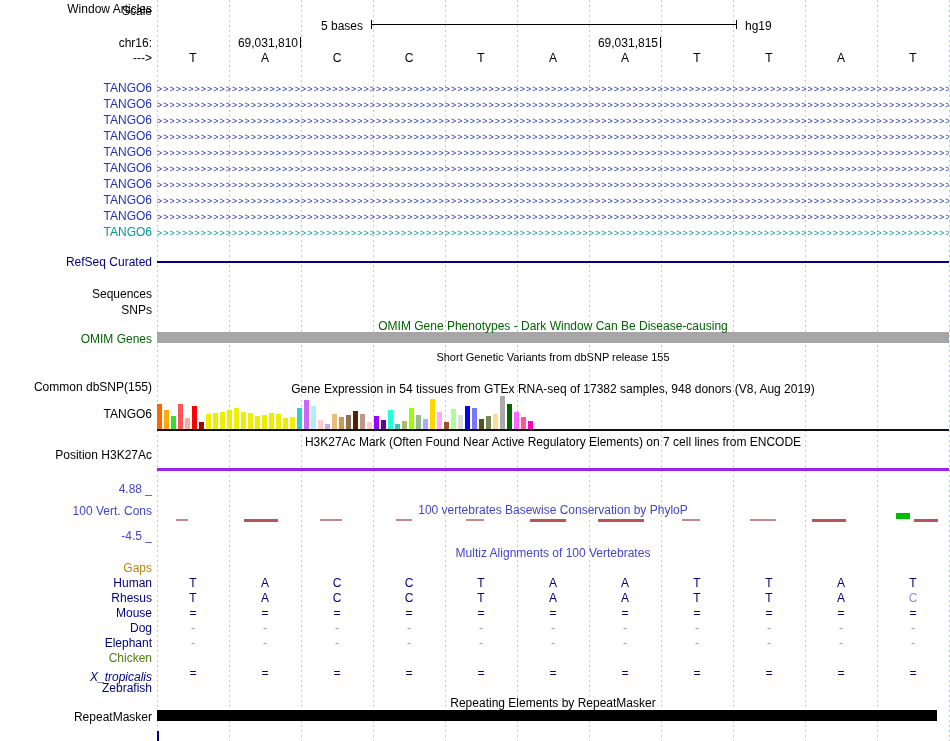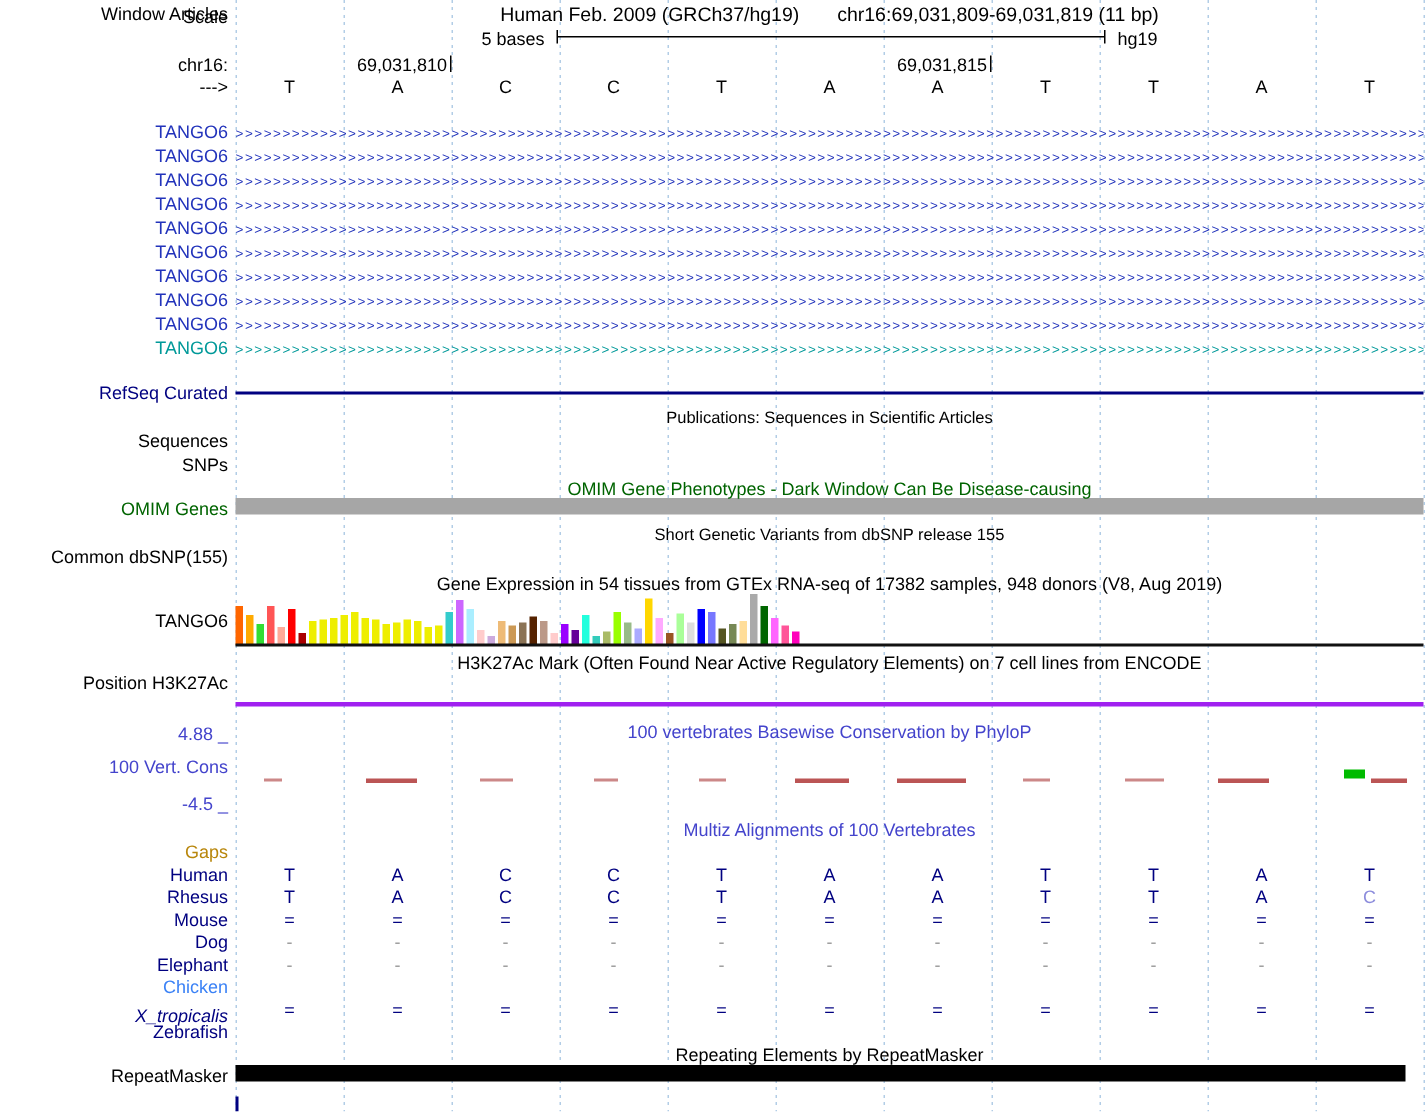--- a/index.html
+++ b/index.html
@@ -37,25 +37,20 @@
       <div class="guide" style="left: 517px;"></div>
       <div class="guide" style="left: 589px;"></div>
       <div class="guide" style="left: 661px;"></div>
       <div class="guide" style="left: 733px;"></div>
       <div class="guide" style="left: 805px;"></div>
       <div class="guide" style="left: 877px;"></div>
       <div class="guide" style="left: 949px;"></div>
     </div>
 
   <div class="lbl" style="top:2px">Window Articles</div>
-  <div class="ttl" style="top:2px;font-size:13px">
-    <span>Human Feb. 2009 (GRCh37/hg19)</span>
-    <span style="display:inline-block;width:18px"></span>
-    <span>chr16:69,031,809-69,031,819 (11 bp)</span>
-  </div>
 
   <div class="lbl" style="top:4px">Scale</div>
   <div style="position:absolute;left:157px;top:19px;width:206px;text-align:right;z-index:2">5 bases</div>
   <div style="position:absolute;left:371px;top:20px;width:366px;height:9px;border-left:1px solid #000;border-right:1px solid #000;background:linear-gradient(#000,#000) center/100% 1px no-repeat;z-index:2"></div>
   <div style="position:absolute;left:745px;top:19px;z-index:2">hg19</div>
 
   <div class="lbl" style="top:36px">chr16:</div>
   <div style="position:absolute;left:157px;top:36px;width:141px;text-align:right;z-index:2">69,031,810</div>
   <div style="position:absolute;left:300px;top:37px;width:1px;height:11px;background:#000;z-index:2"></div>
   <div style="position:absolute;left:517px;top:36px;width:141px;text-align:right;z-index:2">69,031,815</div>
@@ -95,30 +90,29 @@
       <div class="trk arrowline" style="top: 193px; color: rgb(34, 51, 187);">&gt;&gt;&gt;&gt;&gt;&gt;&gt;&gt;&gt;&gt;&gt;&gt;&gt;&gt;&gt;&gt;&gt;&gt;&gt;&gt;&gt;&gt;&gt;&gt;&gt;&gt;&gt;&gt;&gt;&gt;&gt;&gt;&gt;&gt;&gt;&gt;&gt;&gt;&gt;&gt;&gt;&gt;&gt;&gt;&gt;&gt;&gt;&gt;&gt;&gt;&gt;&gt;&gt;&gt;&gt;&gt;&gt;&gt;&gt;&gt;&gt;&gt;&gt;&gt;&gt;&gt;&gt;&gt;&gt;&gt;&gt;&gt;&gt;&gt;&gt;&gt;&gt;&gt;&gt;&gt;&gt;&gt;&gt;&gt;&gt;&gt;&gt;&gt;&gt;&gt;&gt;&gt;&gt;&gt;&gt;&gt;&gt;&gt;&gt;&gt;&gt;&gt;&gt;&gt;&gt;&gt;&gt;&gt;&gt;&gt;&gt;&gt;&gt;&gt;&gt;&gt;&gt;&gt;&gt;&gt;&gt;&gt;&gt;&gt;&gt;&gt;&gt;&gt;&gt;&gt;&gt;&gt;&gt;&gt;&gt;&gt;&gt;&gt;&gt;&gt;&gt;&gt;&gt;&gt;&gt;&gt;&gt;&gt;&gt;&gt;&gt;&gt;&gt;&gt;&gt;&gt;&gt;&gt;&gt;&gt;&gt;&gt;&gt;&gt;&gt;&gt;&gt;&gt;&gt;&gt;</div>
       <div class="lbl" style="top: 209px; color: rgb(34, 51, 187);">TANGO6</div>
       <div class="trk arrowline" style="top: 209px; color: rgb(34, 51, 187);">&gt;&gt;&gt;&gt;&gt;&gt;&gt;&gt;&gt;&gt;&gt;&gt;&gt;&gt;&gt;&gt;&gt;&gt;&gt;&gt;&gt;&gt;&gt;&gt;&gt;&gt;&gt;&gt;&gt;&gt;&gt;&gt;&gt;&gt;&gt;&gt;&gt;&gt;&gt;&gt;&gt;&gt;&gt;&gt;&gt;&gt;&gt;&gt;&gt;&gt;&gt;&gt;&gt;&gt;&gt;&gt;&gt;&gt;&gt;&gt;&gt;&gt;&gt;&gt;&gt;&gt;&gt;&gt;&gt;&gt;&gt;&gt;&gt;&gt;&gt;&gt;&gt;&gt;&gt;&gt;&gt;&gt;&gt;&gt;&gt;&gt;&gt;&gt;&gt;&gt;&gt;&gt;&gt;&gt;&gt;&gt;&gt;&gt;&gt;&gt;&gt;&gt;&gt;&gt;&gt;&gt;&gt;&gt;&gt;&gt;&gt;&gt;&gt;&gt;&gt;&gt;&gt;&gt;&gt;&gt;&gt;&gt;&gt;&gt;&gt;&gt;&gt;&gt;&gt;&gt;&gt;&gt;&gt;&gt;&gt;&gt;&gt;&gt;&gt;&gt;&gt;&gt;&gt;&gt;&gt;&gt;&gt;&gt;&gt;&gt;&gt;&gt;&gt;&gt;&gt;&gt;&gt;&gt;&gt;&gt;&gt;&gt;&gt;&gt;&gt;&gt;&gt;&gt;&gt;&gt;</div>
       <div class="lbl" style="top: 225px; color: rgb(0, 153, 153);">TANGO6</div>
       <div class="trk arrowline" style="top: 225px; color: rgb(0, 153, 153);">&gt;&gt;&gt;&gt;&gt;&gt;&gt;&gt;&gt;&gt;&gt;&gt;&gt;&gt;&gt;&gt;&gt;&gt;&gt;&gt;&gt;&gt;&gt;&gt;&gt;&gt;&gt;&gt;&gt;&gt;&gt;&gt;&gt;&gt;&gt;&gt;&gt;&gt;&gt;&gt;&gt;&gt;&gt;&gt;&gt;&gt;&gt;&gt;&gt;&gt;&gt;&gt;&gt;&gt;&gt;&gt;&gt;&gt;&gt;&gt;&gt;&gt;&gt;&gt;&gt;&gt;&gt;&gt;&gt;&gt;&gt;&gt;&gt;&gt;&gt;&gt;&gt;&gt;&gt;&gt;&gt;&gt;&gt;&gt;&gt;&gt;&gt;&gt;&gt;&gt;&gt;&gt;&gt;&gt;&gt;&gt;&gt;&gt;&gt;&gt;&gt;&gt;&gt;&gt;&gt;&gt;&gt;&gt;&gt;&gt;&gt;&gt;&gt;&gt;&gt;&gt;&gt;&gt;&gt;&gt;&gt;&gt;&gt;&gt;&gt;&gt;&gt;&gt;&gt;&gt;&gt;&gt;&gt;&gt;&gt;&gt;&gt;&gt;&gt;&gt;&gt;&gt;&gt;&gt;&gt;&gt;&gt;&gt;&gt;&gt;&gt;&gt;&gt;&gt;&gt;&gt;&gt;&gt;&gt;&gt;&gt;&gt;&gt;&gt;&gt;&gt;&gt;&gt;&gt;&gt;</div>
     </div>
 
   <div class="lbl" style="top:255px;color:#000080">RefSeq Curated</div>
   <div class="trk" style="top:261px;height:2px;background:#000080"></div>
 
-  <div class="ttl smallttl" style="top:273px">Publications: Sequences in Scientific Articles</div>
   <div class="lbl" style="top:287px">Sequences</div>
   <div class="lbl" style="top:303px">SNPs</div>
 
   <div class="ttl" style="top:319px;color:#006400">OMIM Gene Phenotypes - Dark Window Can Be Disease-causing</div>
   <div class="lbl" style="top:332px;color:#006400">OMIM Genes</div>
   <div class="trk" style="top:332px;height:11px;background:#a6a6a6"></div>
 
   <div class="ttl smallttl" style="top:351px">Short Genetic Variants from dbSNP release 155</div>
-  <div class="lbl" style="top:364px">Common dbSNP(155)</div>
+  <div class="lbl" style="top:380px">Common dbSNP(155)</div>
 
   <div class="ttl" style="top:382px">Gene Expression in 54 tissues from GTEx RNA-seq of 17382 samples, 948 donors (V8, Aug 2019)</div>
   <div class="lbl" style="top:407px">TANGO6</div>
   <div class="trk" style="top:396px;height:34px;display:flex;align-items:flex-end;gap:2px">
       <div class="gtexbar" style="height: 26px; background: rgb(255, 102, 0);"></div>
       <div class="gtexbar" style="height: 20px; background: rgb(255, 170, 0);"></div>
       <div class="gtexbar" style="height: 14px; background: rgb(51, 221, 51);"></div>
       <div class="gtexbar" style="height: 26px; background: rgb(255, 85, 85);"></div>
       <div class="gtexbar" style="height: 12px; background: rgb(255, 170, 153);"></div>
       <div class="gtexbar" style="height: 24px; background: rgb(255, 0, 0);"></div>
@@ -170,21 +164,21 @@
       <div class="gtexbar" style="height: 18px; background: rgb(255, 102, 255);"></div>
       <div class="gtexbar" style="height: 13px; background: rgb(255, 85, 153);"></div>
       <div class="gtexbar" style="height: 9px; background: rgb(255, 0, 187);"></div>
     </div>
   <div class="trk" style="top:429px;height:2px;background:#111111"></div>
 
   <div class="ttl" style="top:435px">H3K27Ac Mark (Often Found Near Active Regulatory Elements) on 7 cell lines from ENCODE</div>
   <div class="lbl" style="top:448px">Position H3K27Ac</div>
   <div class="trk" style="top:468px;height:3px;background:#a020f0"></div>
 
-  <div class="ttl bluettl" style="top:481px">100 vertebrates Basewise Conservation by PhyloP</div>
+  <div class="ttl bluettl" style="top:503px">100 vertebrates Basewise Conservation by PhyloP</div>
   <div class="lbl bluettl" style="top:482px">4.88 _</div>
   <div class="lbl bluettl" style="top:504px">100 Vert. Cons</div>
   <div>
       <div style="position: absolute; left: 176px; top: 519px; width: 12px; height: 2px; background: rgb(204, 136, 136); z-index: 1;"></div>
       <div style="position: absolute; left: 244px; top: 519px; width: 34px; height: 3px; background: rgb(187, 85, 85); z-index: 1;"></div>
       <div style="position: absolute; left: 320px; top: 519px; width: 22px; height: 2px; background: rgb(204, 136, 136); z-index: 1;"></div>
       <div style="position: absolute; left: 396px; top: 519px; width: 16px; height: 2px; background: rgb(204, 136, 136); z-index: 1;"></div>
       <div style="position: absolute; left: 466px; top: 519px; width: 18px; height: 2px; background: rgb(204, 136, 136); z-index: 1;"></div>
       <div style="position: absolute; left: 530px; top: 519px; width: 36px; height: 3px; background: rgb(187, 85, 85); z-index: 1;"></div>
       <div style="position: absolute; left: 598px; top: 519px; width: 46px; height: 3px; background: rgb(187, 85, 85); z-index: 1;"></div>
@@ -263,21 +257,21 @@
         <div class="cell">-</div>
         <div class="cell">-</div>
         <div class="cell">-</div>
         <div class="cell">-</div>
         <div class="cell">-</div>
         <div class="cell">-</div>
         <div class="cell">-</div>
         <div class="cell">-</div>
         <div class="cell">-</div>
       </div>
-      <div class="lbl" style="top: 651px; color: #3b82f6;">Chicken</div>
+      <div class="lbl" style="top: 651px; color: #4d7c0f;">Chicken</div>
       <div class="trk cells" style="top: 651px; color: rgb(0, 0, 128);"></div>
       <div class="lbl" style="top: 670px; color: rgb(0, 0, 128); font-style: italic;">X_tropicalis</div>
       <div class="trk cells" style="top: 666px; color: rgb(0, 0, 128);">
         <div class="cell">=</div>
         <div class="cell">=</div>
         <div class="cell">=</div>
         <div class="cell">=</div>
         <div class="cell">=</div>
         <div class="cell">=</div>
         <div class="cell">=</div>

